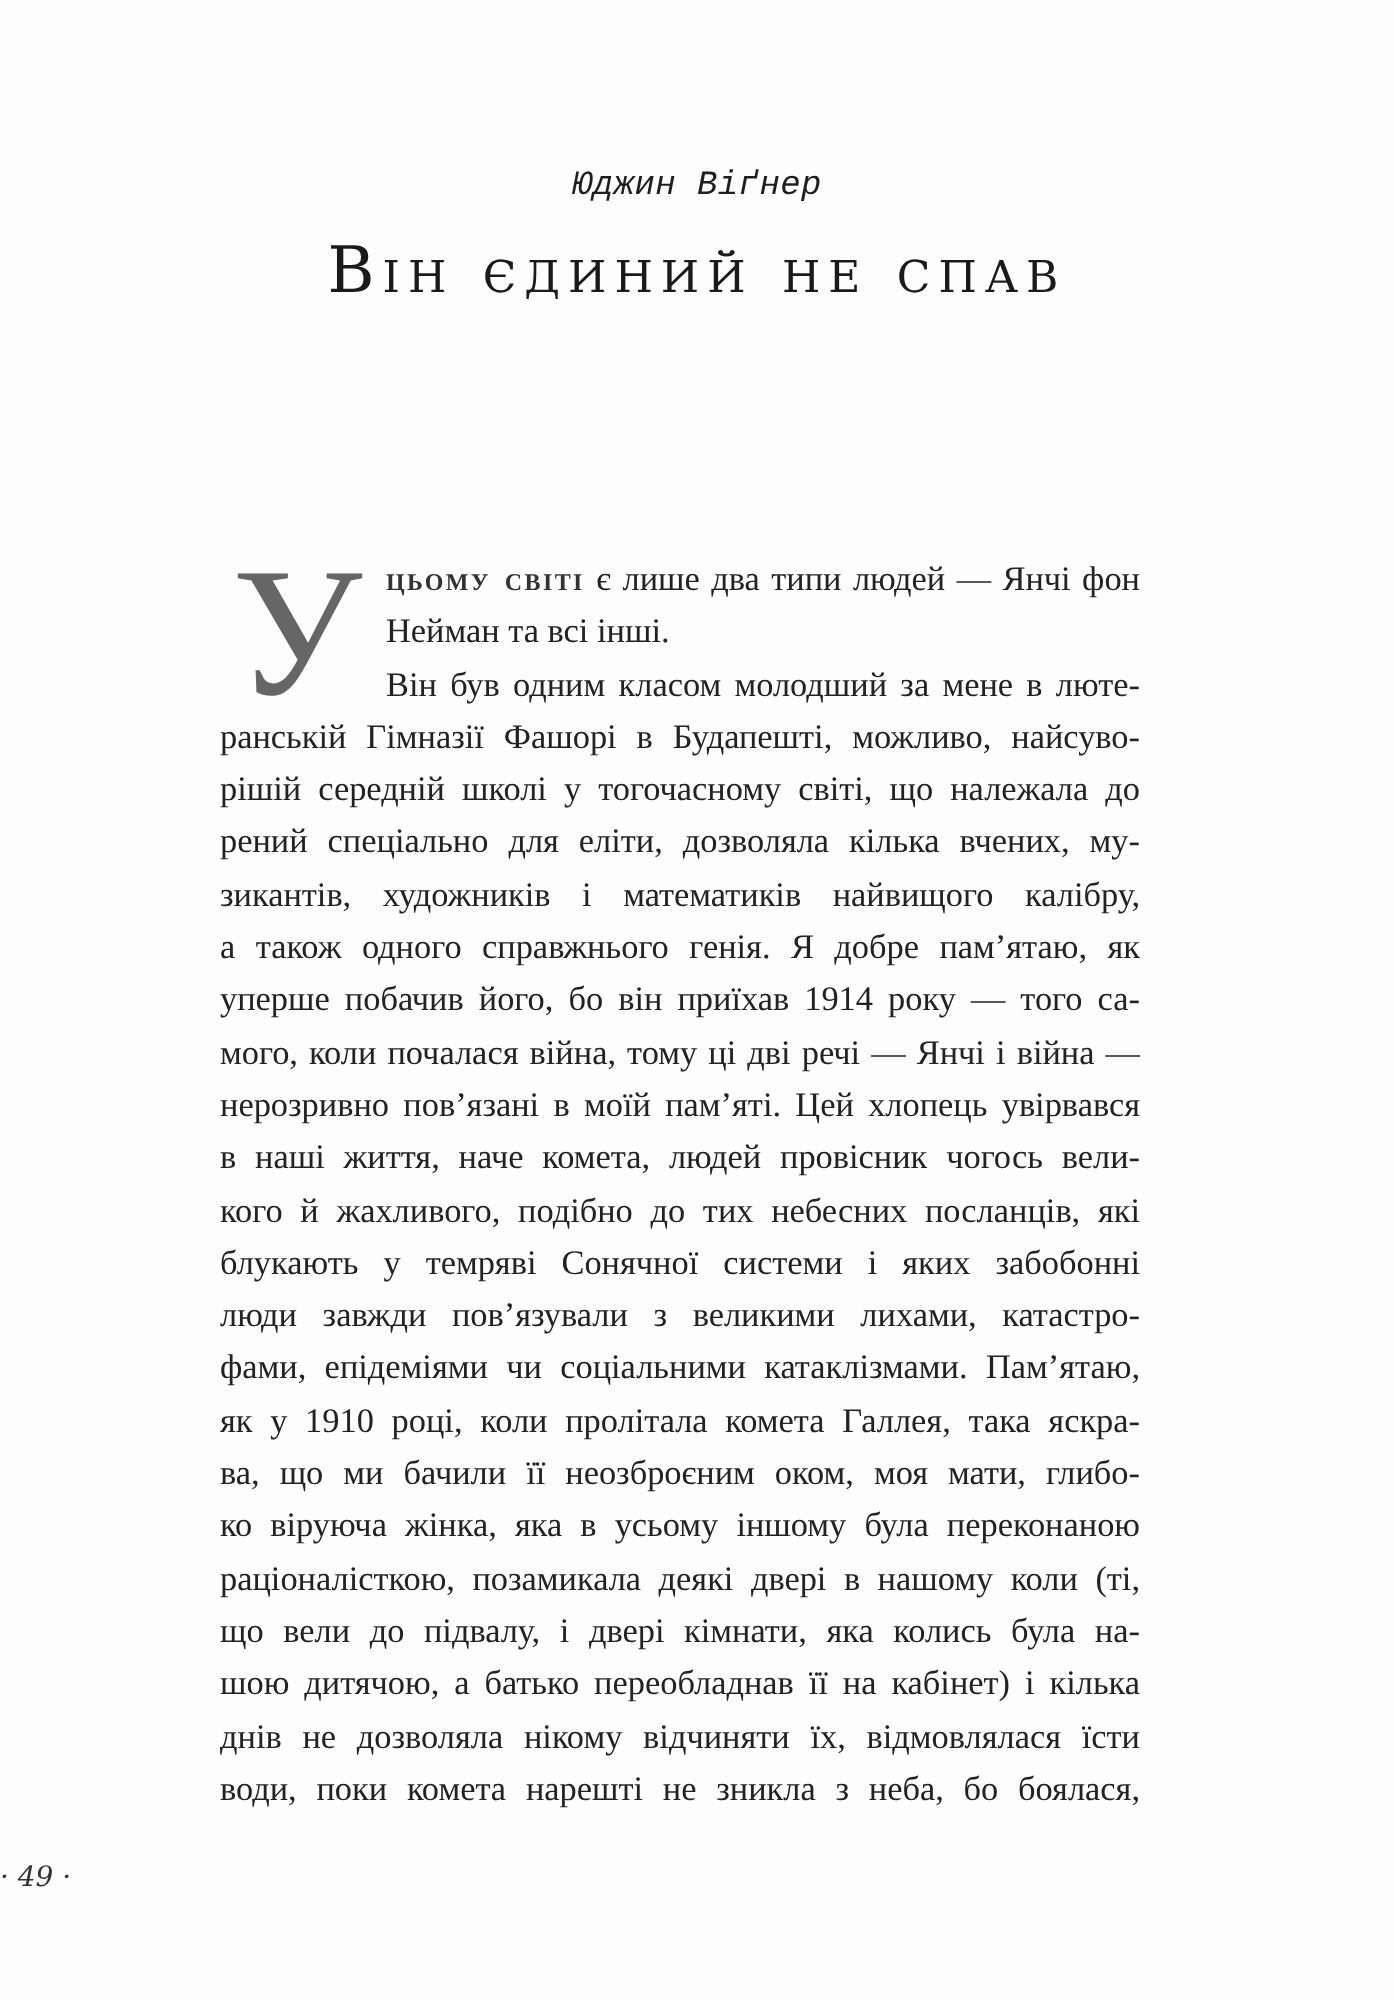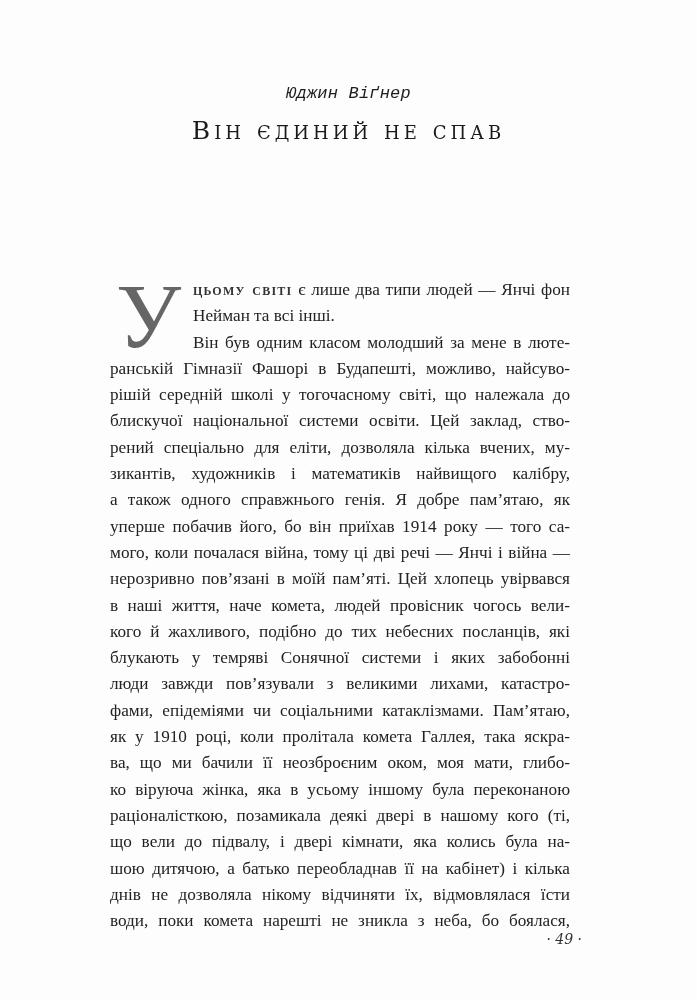--- a/index.html
+++ b/index.html
@@ -26,21 +26,21 @@
       letter-spacing: 0.2px;
       color: #1e1e1e;
       font-family: Liberation Mono, monospace;
     }
     .chapter-title {
       position: absolute;
       top: 116px;
       left: 0;
       width: 697px;
       text-align: center;
-      font-size: 25px;
+      font-size: 32px;
       letter-spacing: 4px;
       font-variant: small-caps;
       color: #1a1a1a;
       font-family: "DejaVu Serif", serif;
     }
     .body-text {
       position: absolute;
       top: 277px;
       left: 110px;
       width: 460px;
@@ -81,56 +81,55 @@
       font-variant: small-caps;
       font-weight: bold;
       letter-spacing: 1.2px;
       color: #333;
     }
     .page-number {
       position: absolute;
       top: 931px;
       left: 0;
       width: 582px;
-      text-align: right;
+      text-align: left;
       font-style: italic;
       font-size: 14px;
       color: #333;
       font-family: "DejaVu Serif", serif;
     }
   </style>
 </head>
 <body>
 
 <div class="author">Юджин Віґнер</div>
 <div class="chapter-title">Він єдиний не спав</div>
 
 <div class="dropcap">У</div>
 
 <div class="body-text">
   <div class="line first-indent"><span class="lead-caps">цьому світі</span><span> є лише два типи людей — Янчі фон</span></div>
   <div class="line indent last">Нейман та всі інші.</div>
   <div class="line para-indent">Він був одним класом молодший за мене в люте-</div>
   <div class="line">ранській Гімназії Фашорі в Будапешті, можливо, найсуво-</div>
   <div class="line">рішій середній школі у тогочасному світі, що належала до</div>
-  <div class="line">блискучої національної системи освіти. Цей заклад, ство-</div>
   <div class="line">рений спеціально для еліти, дозволяла кілька вчених, му-</div>
   <div class="line">зикантів, художників і математиків найвищого калібру,</div>
   <div class="line">а також одного справжнього генія. Я добре пам’ятаю, як</div>
   <div class="line">уперше побачив його, бо він приїхав 1914 року — того са-</div>
   <div class="line">мого, коли почалася війна, тому ці дві речі — Янчі і війна —</div>
   <div class="line">нерозривно пов’язані в моїй пам’яті. Цей хлопець увірвався</div>
   <div class="line">в наші життя, наче комета, людей провісник чогось вели-</div>
   <div class="line">кого й жахливого, подібно до тих небесних посланців, які</div>
   <div class="line">блукають у темряві Сонячної системи і яких забобонні</div>
   <div class="line">люди завжди пов’язували з великими лихами, катастро-</div>
   <div class="line">фами, епідеміями чи соціальними катаклізмами. Пам’ятаю,</div>
   <div class="line">як у 1910 році, коли пролітала комета Галлея, така яскра-</div>
   <div class="line">ва, що ми бачили її неозброєним оком, моя мати, глибо-</div>
   <div class="line">ко віруюча жінка, яка в усьому іншому була переконаною</div>
-  <div class="line">раціоналісткою, позамикала деякі двері в нашому кого (ті,</div>
+  <div class="line">раціоналісткою, позамикала деякі двері в нашому коли (ті,</div>
   <div class="line">що вели до підвалу, і двері кімнати, яка колись була на-</div>
   <div class="line">шою дитячою, а батько переобладнав її на кабінет) і кілька</div>
   <div class="line">днів не дозволяла нікому відчиняти їх, відмовлялася їсти</div>
   <div class="line">води, поки комета нарешті не зникла з неба, бо боялася,</div>
 </div>
 
 <div class="page-number">· 49 ·</div>
 
 </body></html>

